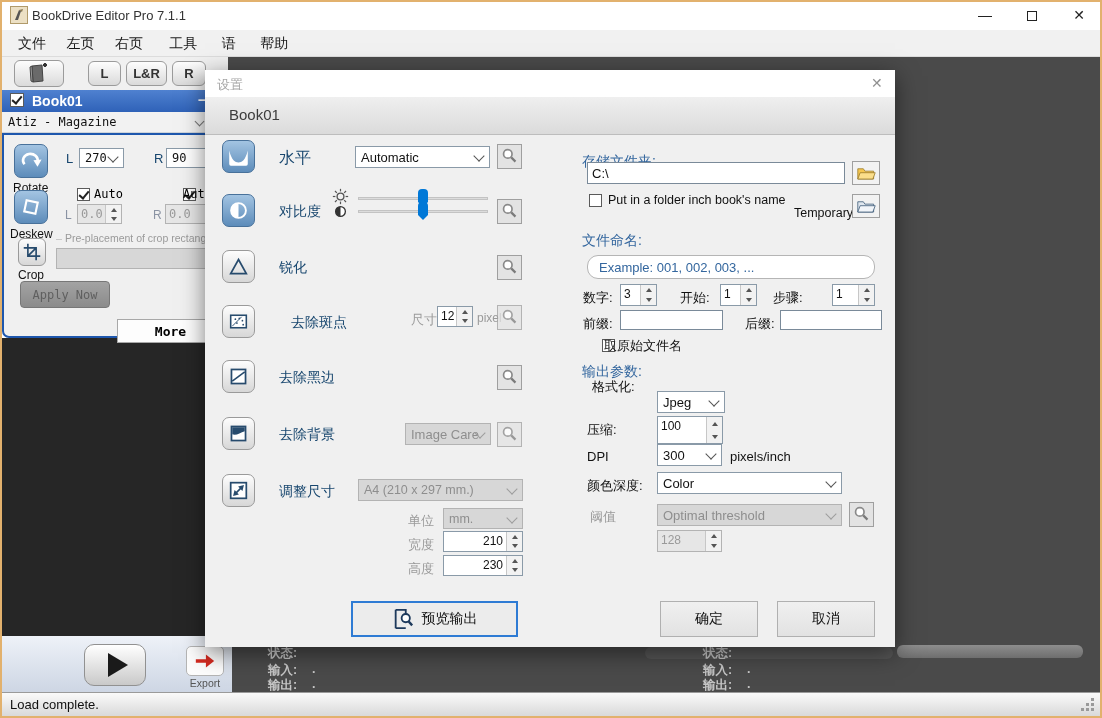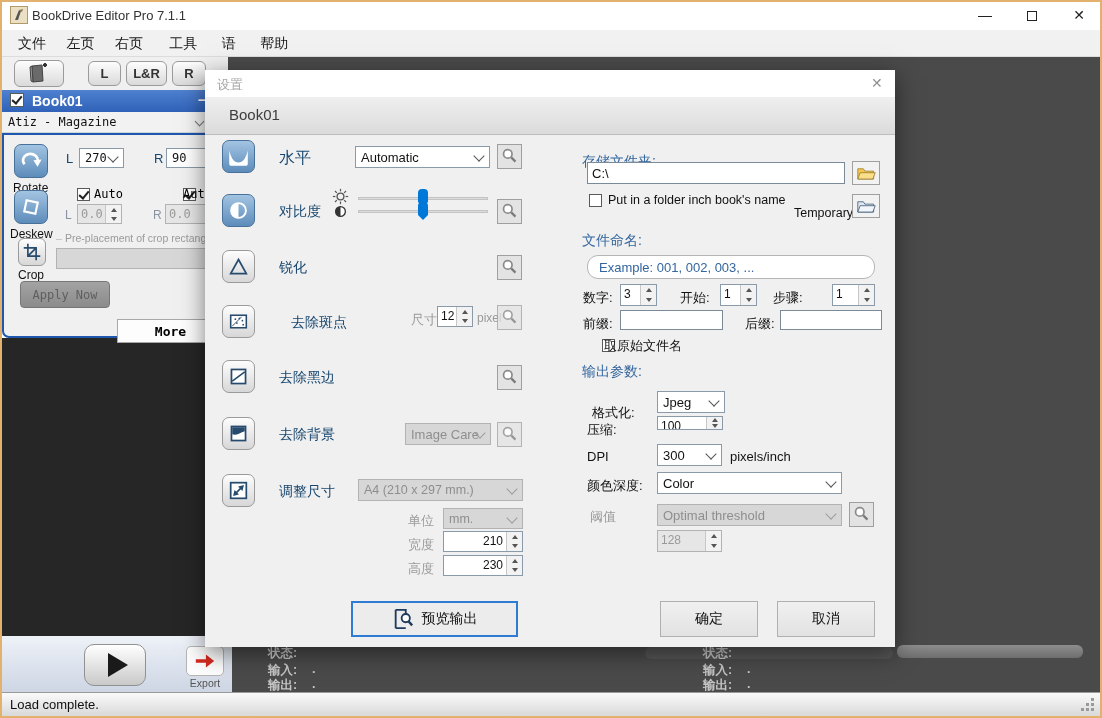--- a/index.html
+++ b/index.html
@@ -464,27 +464,27 @@
     <div class="abs" style="left:378px;top:245px;font-size:13px;color:#111;">前缀:</div>
     <input class="ti" style="left: 415px; top: 240px; width: 103px; height: 20px;">
     <div class="abs" style="left:540px;top:245px;font-size:13px;color:#111;">后缀:</div>
     <input class="ti" style="left: 575px; top: 240px; width: 102px; height: 20px;">
 
     <span class="abs cb" style="left:380px;top:268px;width:13px;height:13px;"></span>
     <span class="abs" style="left:399px;top:267px;font-size:13px;color:#111;">取原始文件名</span>
 
     <div class="abs bluelab" style="left:377px;top:293px;font-size:14px;">输出参数:</div>
 
-    <div class="abs" style="left:387px;top:334px;font-size:13px;color:#111;">格式化:</div>
+    <div class="abs" style="left:387px;top:308px;font-size:13px;color:#111;">格式化:</div>
     <div class="abs dd" style="left:452px;top:321px;width:68px;height:22px;font-size:13px;">
       <span>Jpeg</span>
         <i class="chev"></i>
     </div>
     <div class="abs" style="left:382px;top:351px;font-size:13px;color:#111;">压缩:</div>
-    <div class="abs spin" style="left:452px;top:346px;width:66px;height:14px;">
+    <div class="abs spin" style="left:452px;top:346px;width:66px;height:28px;">
       <span class="sv">100</span>
       <span class="sb">
           <span class="su"></span>
           <span class="sd"></span>
         </span>
     </div>
     <div class="abs" style="left:382px;top:379px;font-size:13px;color:#111;">DPI</div>
     <div class="abs dd" style="left:452px;top:374px;width:65px;height:22px;font-size:13px;">
       <span>300</span>
         <i class="chev"></i>

